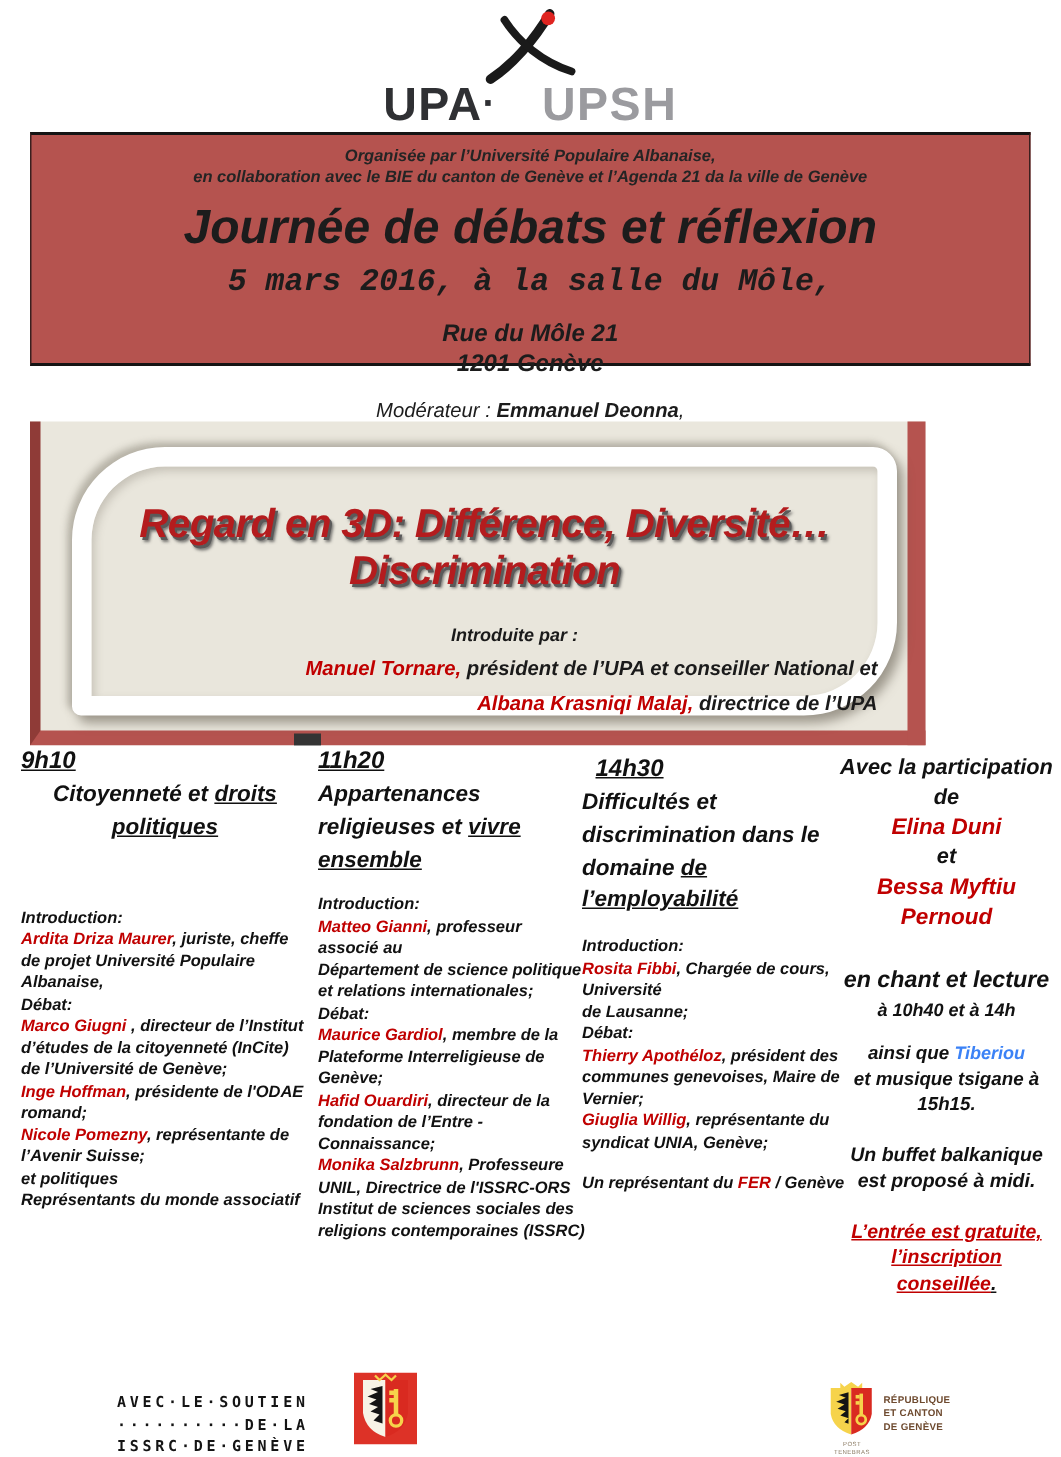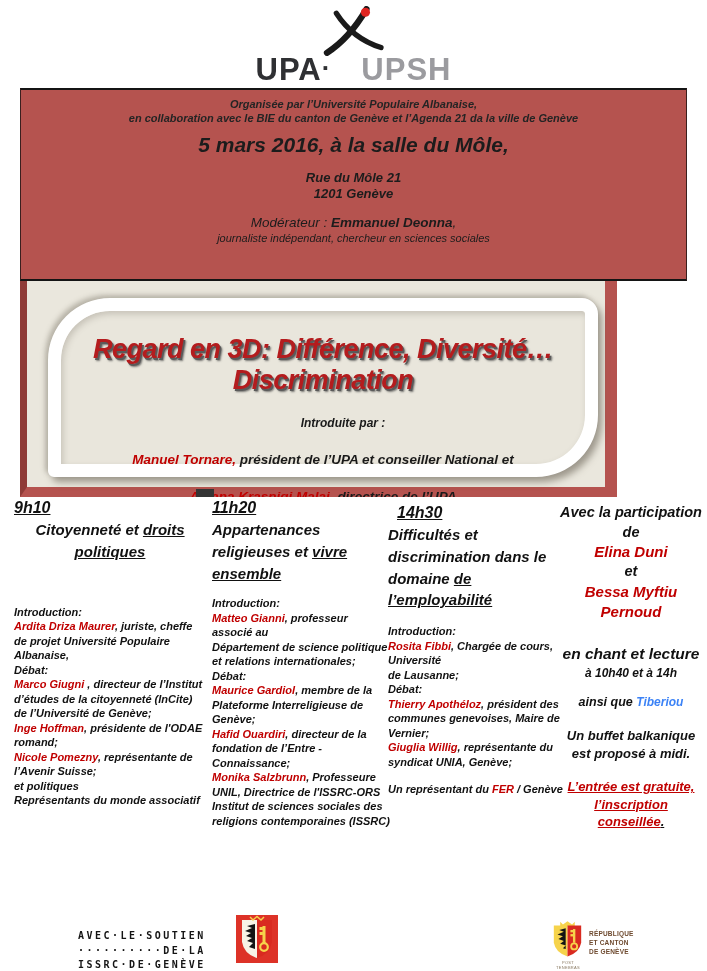--- a/index.html
+++ b/index.html
@@ -9,30 +9,30 @@
   }
   
   .header{position:absolute;top:6px;left:0;width:707px;text-align:center;}
   .logo-mark{display:block;margin:0 auto -4px auto;width:64px;height:52px;}
   .logo-text{font-weight:bold;font-size:31px;letter-spacing:1px;line-height:1;}
   .logo-text .w1{color:#2f3033;}
   .logo-text .sep{color:#2f3033;font-size:26px;vertical-align:3px;}
   .logo-text .w2{color:#9b9b9f;margin-left:30px;}
   
   .banner{
-    position:absolute;top:88px;left:20px;width:667px;height:193px;box-sizing:border-box;
+    position:absolute;top:88px;left:20px;width:667px;height:156px;box-sizing:border-box;
     background:#b5534f;border-top:2px solid #141414;border-bottom:2px solid #141414;
     border-left:1px solid #3a1f1e;border-right:1px solid #3a1f1e;
     text-align:center;color:#1c1c1c;font-style:italic;
   }
   .org-line{font-size:11px;font-weight:bold;line-height:1.3;color:#242424;}
   .org-line:first-child{margin-top:7px;}
   .banner-title{font-size:32px;font-weight:bold;margin-top:7px;letter-spacing:0;}
-  .banner-sub{font-size:21px;font-weight:bold;margin-top:7px;}
-  .addr{font-size:13px;font-weight:600;line-height:1.25;}
+  .banner-sub{font-size:21px;font-weight:bold;margin-top:7px;font-family:Liberation Mono, monospace;}
+  .addr{font-size:16px;font-weight:600;line-height:1.25;}
   .addr1{margin-top:13px;}
   .mod{font-size:13.5px;margin-top:13px;}
   .mod-name{font-weight:bold;}
   .mod-desc{font-size:11px;margin-top:2px;}
   
   .panel{
     position:absolute;top:281px;left:20px;width:597px;height:216px;box-sizing:border-box;
     background:#eae7dd;
     border-left:7px solid #8f3b37;border-right:12px solid #b5534f;border-bottom:10px solid #b5534f;
   }
@@ -41,21 +41,21 @@
     background:#e9e6dc;border:13px solid #ffffff;
     border-radius:62px 16px 62px 6px;
     box-shadow:4px 5px 7px rgba(95,88,75,.55),-3px -3px 5px rgba(95,88,75,.35),inset 2px 3px 6px rgba(95,88,75,.25);
     text-align:center;font-style:italic;color:#1a1a1a;
   }
   .hero-title{
     margin-top:23px;font-size:27px;font-weight:bold;color:#b41c1e;letter-spacing:-0.5px;
     text-shadow:1.5px 2px 0 #5a5a5a,2.5px 3px 2px rgba(70,70,70,.7);
   }
   .hero-intro{margin-top:20px;font-size:12px;font-weight:bold;padding-left:40px;}
-  .hero-line{margin-top:22px;font-size:13.5px;font-weight:bold;}
+  .hero-line{margin-top:8px;font-size:13.5px;font-weight:bold;text-align:right;}
   .hero-name{color:#c00000;}
   
   .tick{position:absolute;left:196px;top:489px;width:18px;height:10px;background:#343434;}
   
   .columns{position:absolute;top:497px;left:0;width:707px;height:405px;background:#fff;color:#111;}
   .col{position:absolute;font-style:italic;font-weight:bold;}
   .col-1{left:14px;top:2px;width:192px;}
   .col-2{left:212px;top:2px;width:178px;}
   .col-3{left:388px;top:7px;width:178px;}
   .col-4{left:560px;top:6px;width:142px;text-align:center;}
@@ -110,20 +110,21 @@
     <circle cx="41" cy="6" r="4.4" fill="#df2420"></circle>
   </svg>
   <div class="logo-text">
     <span class="w1">UPA</span><span class="sep">·</span><span class="w2">UPSH</span>
   </div>
 </div>
 
 <div class="banner">
   <div class="org-line">Organisée par l’Université Populaire Albanaise,</div>
   <div class="org-line"><span>en collaboration avec le </span><span>BIE</span><span> du canton de  Genève et </span><span>l’Agenda 21</span><span> da la ville de Genève</span></div>
+  <div class="banner-title">Journée de débats et réflexion</div>
   <div class="banner-sub">5 mars 2016, à la salle du Môle,</div>
   <div class="addr addr1">Rue du Môle 21</div>
   <div class="addr">1201 Genève</div>
   <div class="mod"><span>Modérateur : </span><span class="mod-name">Emmanuel Deonna</span><span>,</span></div>
   <div class="mod-desc">journaliste indépendant, chercheur en sciences sociales</div>
 </div>
 
 <div class="panel">
   <div class="frame">
     <div class="hero-title">Regard en 3D: Différence, Diversité…Discrimination</div>
@@ -185,20 +186,21 @@
   <div class="col col-4">
       <div class="p-lg"><span class="seg-b">Avec la participation de</span></div>
       <div class="p-name"><span class="seg-r">Elina Duni</span></div>
       <div class="p-lg"><span class="seg-b">et</span></div>
       <div class="p-name"><span class="seg-r">Bessa Myftiu Pernoud</span></div>
       <div class="sp22"></div>
       <div class="p-chant"><span class="seg-b">en chant et lecture</span></div>
       <div class="p-sm"><span class="seg-b">à 10h40 et à 14h</span></div>
       <div class="sp14"></div>
       <div class="p-sm2"><span class="seg-b">ainsi que </span><span class="seg-tib">Tiberiou</span></div>
+      <div class="p-sm2"><span class="seg-b">et musique tsigane à 15h15.</span></div>
       <div class="sp16"></div>
       <div class="p-md"><span class="seg-b">Un buffet balkanique est proposé à midi.</span></div>
       <div class="sp16"></div>
       <div class="p-md"><span class="seg-ru">L’entrée est gratuite, l’inscription conseillée</span><span class="seg-bu">.</span></div>
     </div>
 
 </div>
 
 <div class="support-block">
     <div class="line">AVEC·LE·SOUTIEN</div>

